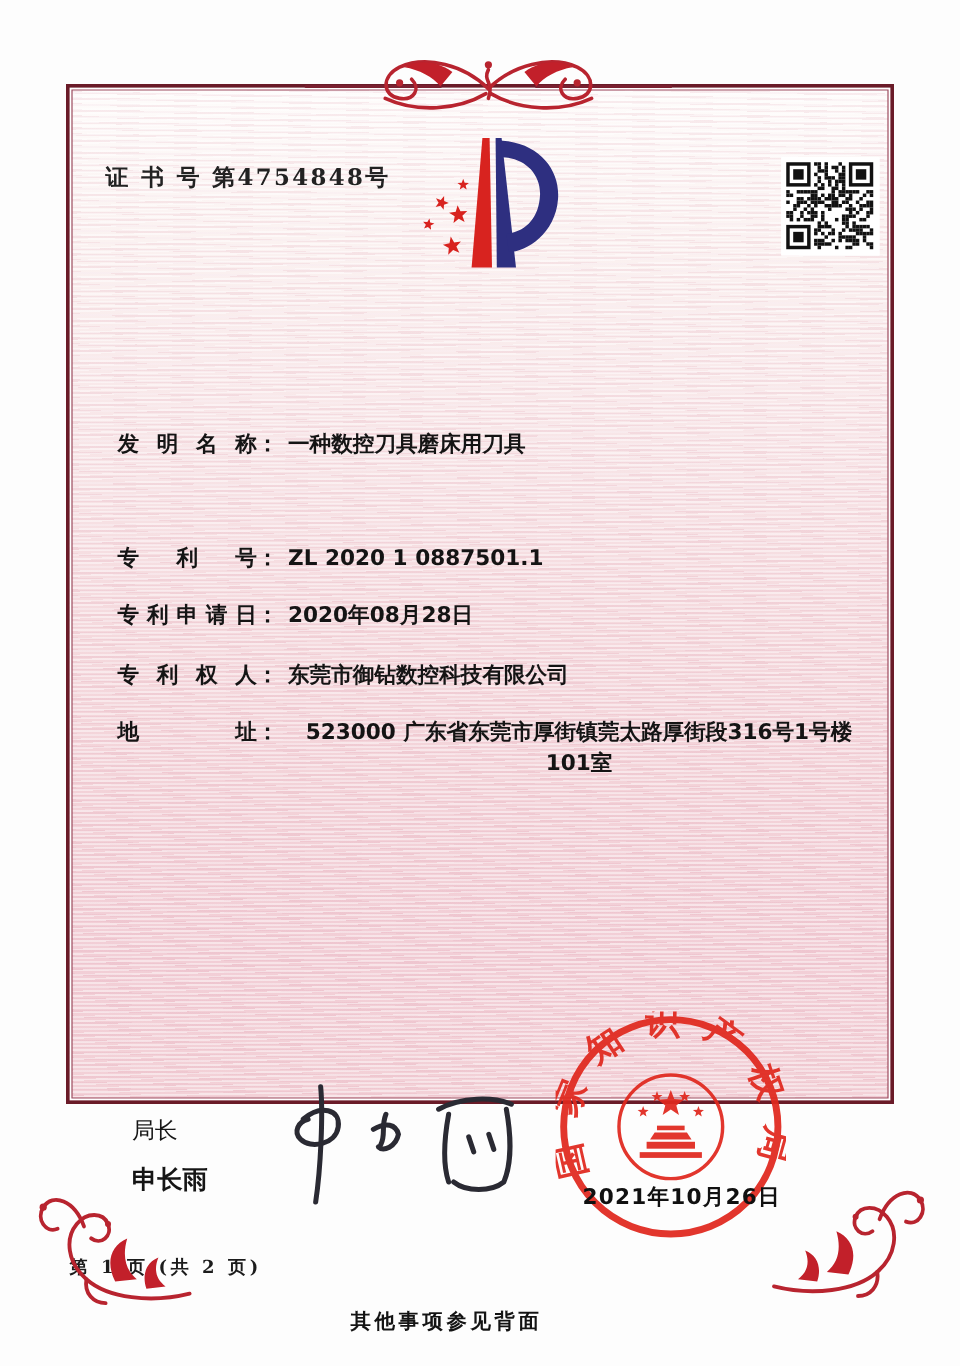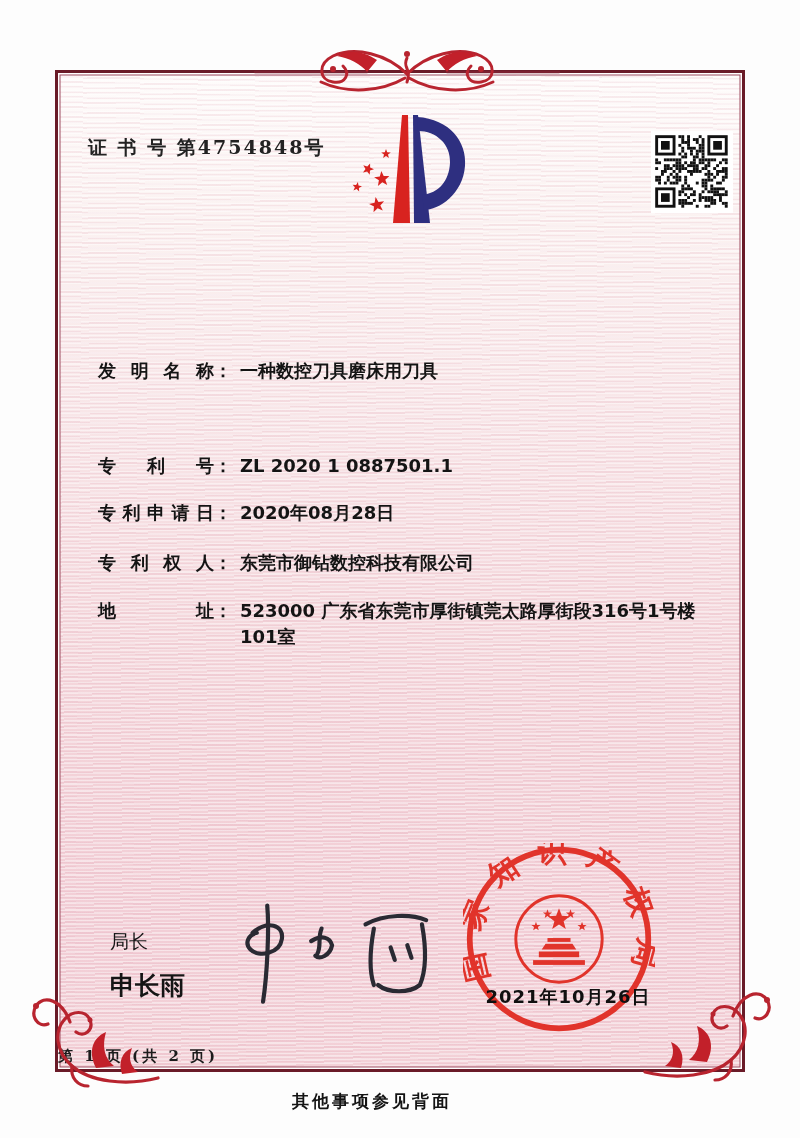--- a/index.html
+++ b/index.html
@@ -3,21 +3,21 @@
 <meta charset="utf-8">
 <style>
   html,body{margin:0;padding:0;}
   body{
     width:800px;height:1138px;position:relative;overflow:hidden;
     background:#fdfdfd;
     font-family:"DejaVu Sans",sans-serif;color:#151515;
   }
   
   .sheet{
-    position:absolute;left:55px;top:70px;width:690px;height:1002px;
+    position:absolute;left:55px;top:70px;width:690px;height:850px;
     box-sizing:border-box;
     border:3px solid #6a1b28;
     box-shadow:inset 0 0 0 1.5px #ffffff, inset 0 0 0 2.5px #9c4b5e;
     background:
       repeating-linear-gradient(179deg, rgba(255,255,255,.45) 0 1.5px, rgba(255,255,255,0) 1.5px 3.5px),
       repeating-linear-gradient(181deg, rgba(223,160,178,.18) 0 2px, rgba(255,255,255,0) 2px 5px),
       linear-gradient(180deg,#fefcfb 0%,#fbf2f1 15%,#f8e6e8 34%,#f5dade 52%,#f3d2d8 70%,#f2ced6 86%,#f3d1d7 100%);
   }
   
   .cert-no{
@@ -28,32 +28,32 @@
   .qr{position:absolute;left:593px;top:58px;width:82px;height:82px;background:#fff;}
   .title{
     position:absolute;left:0;top:182px;width:100%;text-align:center;
     font-family:"DejaVu Serif",serif;font-size:37px;font-weight:700;
     letter-spacing:17px;text-indent:17px;color:#111;
   }
   
   .frow{position:absolute;left:40px;font-size:18px;font-weight:700;color:#141414;line-height:26px;}
   .flabel{display:inline-block;width:116px;text-align:justify;text-align-last:justify;vertical-align:top;}
   .fcolon{display:inline-block;margin-right:8px;vertical-align:top;}
-  .fvalue{display:inline-block;vertical-align:top;max-width:485px;}
+  .fvalue{display:inline-block;vertical-align:top;max-width:485px;text-align:center;}
   .frow2{position:absolute;left:343px;top:0;font-size:18px;font-weight:700;white-space:nowrap;}
   
   .body-text{
     position:absolute;left:40px;right:38px;top:604px;
     font-family:"DejaVu Serif",serif;font-size:17px;font-weight:600;
     line-height:31px;color:#101010;text-align:justify;
   }
   .body-text p{margin:0;text-indent:2em;}
   
   .sign-title{position:absolute;left:52px;top:856px;font-size:19px;font-weight:400;}
-  .sign-name{position:absolute;left:52px;top:896px;font-size:25px;font-weight:700;}
+  .sign-name{position:absolute;left:52px;top:896px;font-size:21px;font-weight:700;}
   .signature{position:absolute;left:158px;top:820px;width:230px;height:115px;z-index:4;}
   .seal{position:absolute;left:405px;top:770px;width:192px;height:192px;z-index:5;opacity:.93;}
   .seal-date{
     position:absolute;left:418px;top:912px;width:184px;text-align:center;
     font-size:18px;font-weight:700;letter-spacing:1px;color:#101010;z-index:6;
   }
   .page-num{
     position:absolute;left:0;top:974px;width:100%;text-align:left;
     font-family:"DejaVu Serif",serif;font-size:15px;font-weight:600;letter-spacing:3px;color:#1c1c1c;
   }

